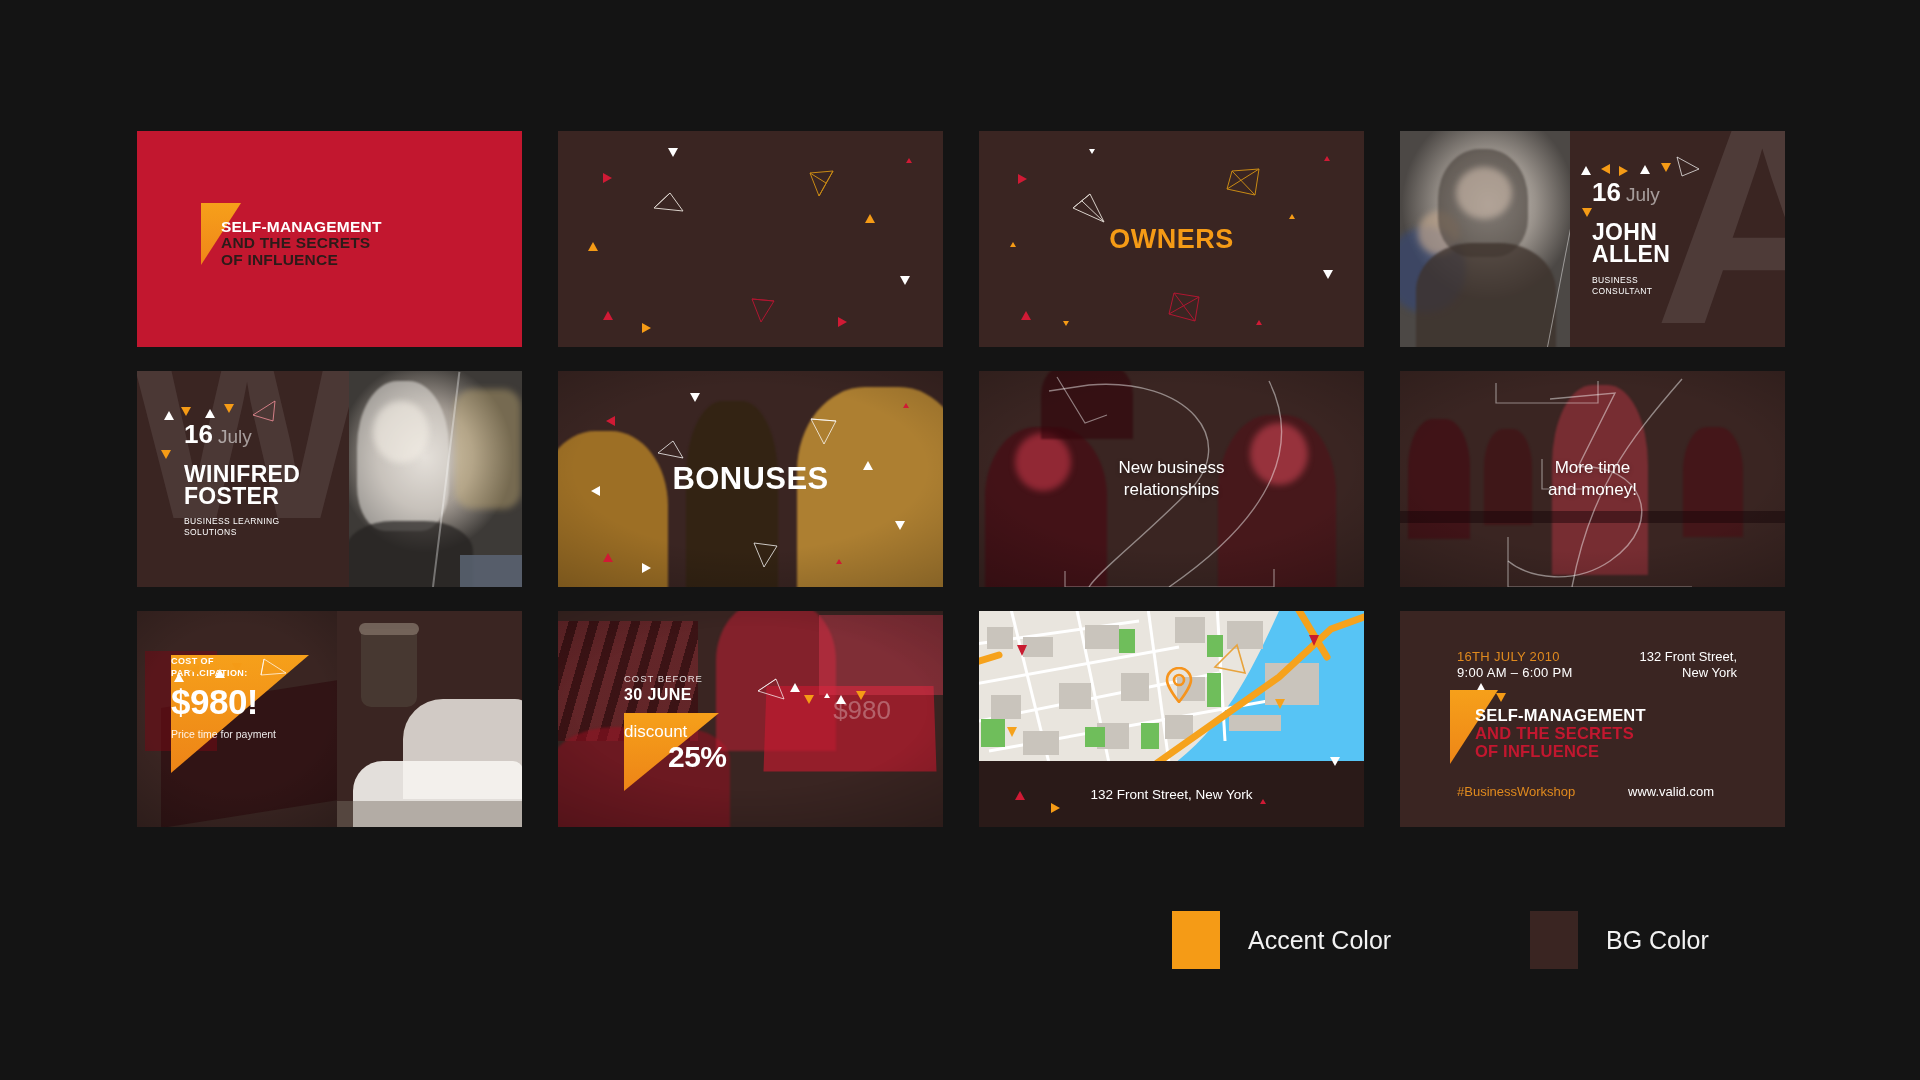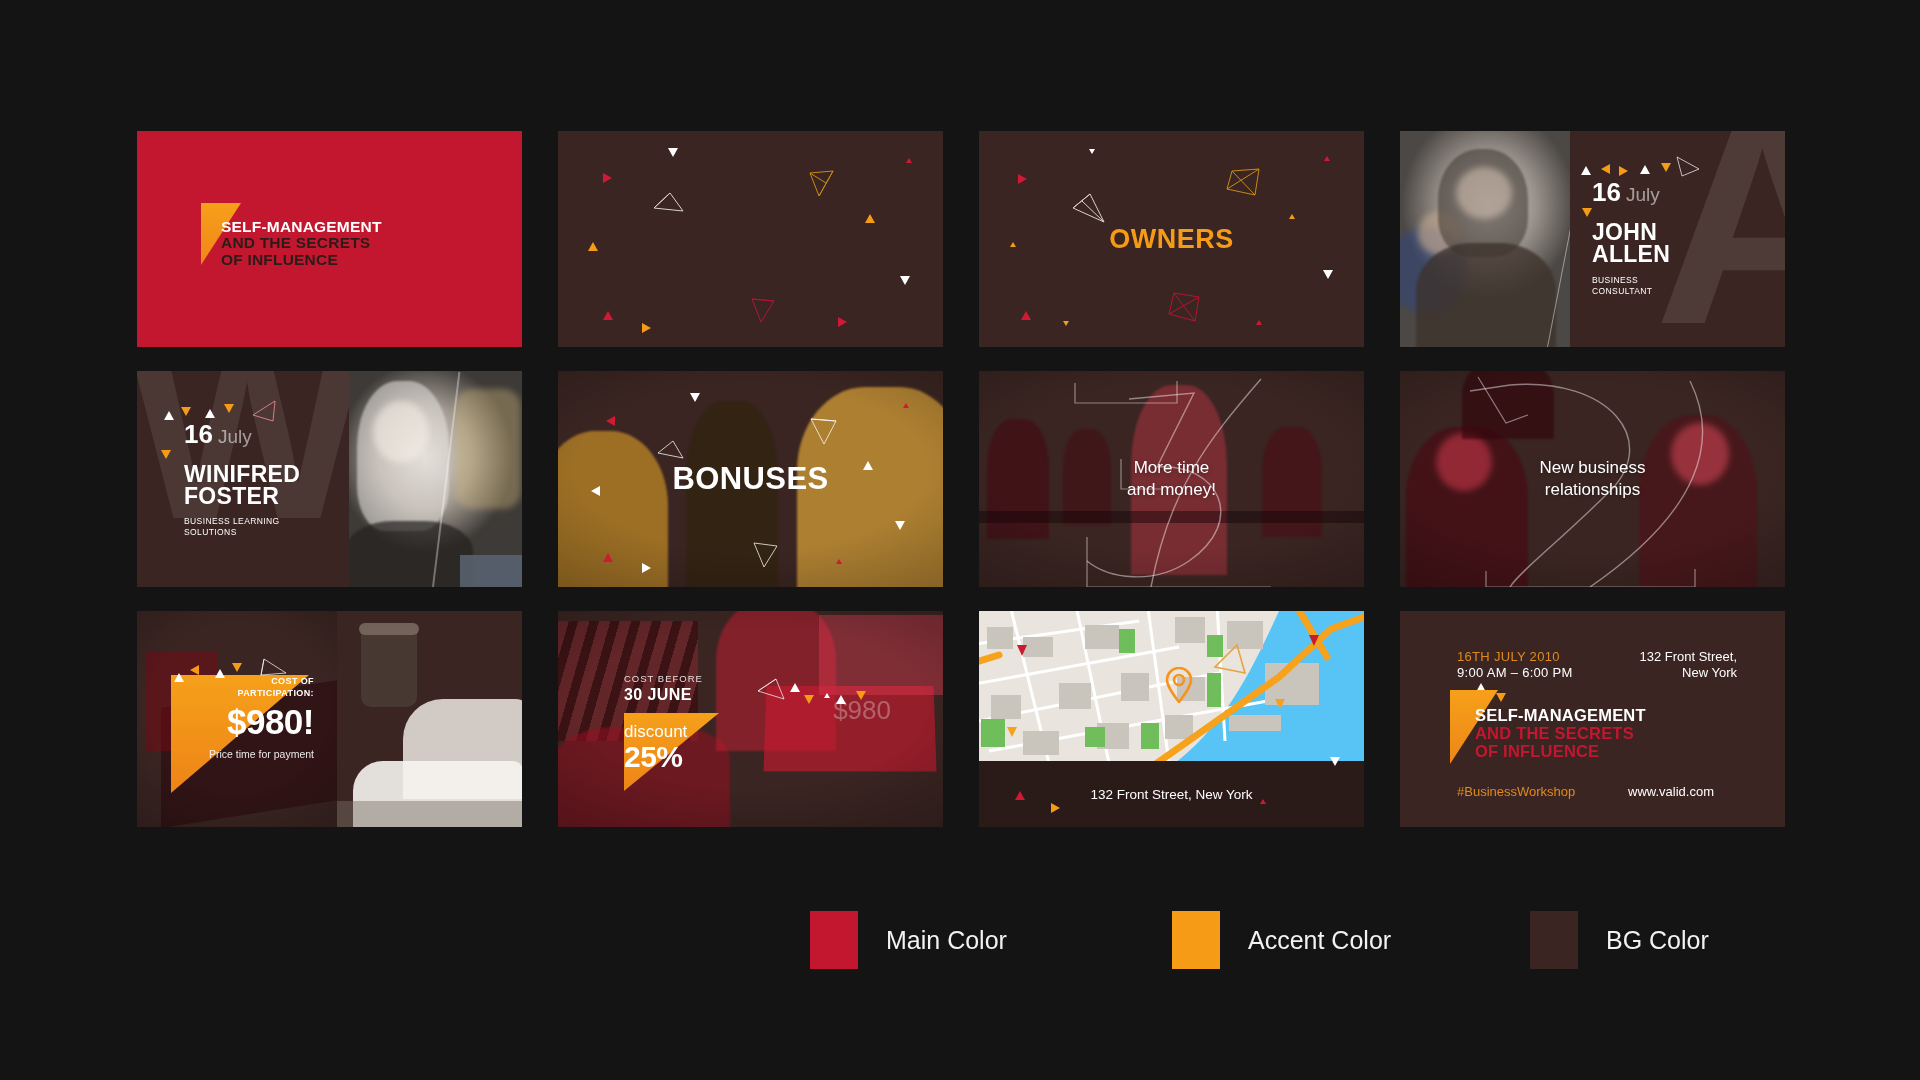--- a/index.html
+++ b/index.html
@@ -83,41 +83,41 @@
     white-space: pre-line;
   }
   .bonuses-word {
     position: absolute; left: 50%; top: 50%; transform: translate(-50%,-50%);
     color: #fff; font-size: 31px; font-weight: 700; letter-spacing: .4px;
   }
 
   
   .price-left { position: absolute; left:0; top:0; bottom:0; width: 52%; overflow:hidden;}
   .price-right { position: absolute; right:0; top:0; bottom:0; width: 48%; overflow:hidden;}
-  .price-badge { position: absolute; left: 34px; top: 64px; width: 143px; height: 120px; text-align: right; }
+  .price-badge { position: absolute; left: 34px; top: 44px; width: 143px; height: 120px; }
   .price-badge .wedge {
     position: absolute; left: 0; top: 0; width: 138px; height: 118px;
     background: linear-gradient(180deg,#F6A01A 0%,#ED8417 100%);
     clip-path: polygon(0 0, 100% 0, 0 100%);
   }
   .pb-kicker { position: relative; font-size: 9px; font-weight: 700; color:#fff; letter-spacing:.4px; line-height:1.35; }
   .pb-amount { position: relative; margin-top: 3px; font-size: 35px; font-weight: 700; color: #fff; letter-spacing: -.5px; }
   .pb-note   { position: relative; margin-top: 6px; font-size: 10.5px; color: rgba(255,255,255,.9); }
 
   
   .disc-block { position: absolute; left: 66px; top: 62px; }
   .disc-kicker { font-size: 9.5px; color: rgba(255,255,255,.85); letter-spacing: 1px; }
   .disc-date { font-size: 16px; font-weight: 700; color:#fff; letter-spacing:.4px; margin-top: 2px;}
   .disc-wedge {
     position: absolute; left: 0; top: 40px; width: 95px; height: 78px;
     background: linear-gradient(180deg,#F6A01A 0%,#ED8417 100%);
     clip-path: polygon(0 0, 100% 0, 0 100%);
   }
   .disc-word { position: relative; margin-top: 18px; font-size: 17px; color: #fff; }
-  .disc-pct  { position: relative; font-size: 30px; font-weight: 700; color:#fff; line-height: 1; letter-spacing: -.5px;}
+  .disc-pct  { position: relative; font-size: 30px; font-weight: 700; color:#fff; line-height: 1; letter-spacing: -.5px; padding-left: 44px;}
   .ghost-price {
     position: absolute; right: 52px; top: 84px;
     font-size: 26px; color: rgba(255,255,255,.30); font-weight: 400;
   }
 
   
   .map-img { position: absolute; left:0; top:0; right:0; height: 150px; overflow:hidden; background:#E8E4DE; }
   .map-footer {
     position: absolute; left:0; right:0; bottom:0; height: 66px;
     background: #2A1A18; display:flex; align-items:center; justify-content:center;
@@ -347,58 +347,58 @@
       </span>
       <span class="wire" style="left:195px;top:172px;">
         <svg width="26" height="26">
             <polygon points="1,0 24,3 11,24" fill="none" stroke="rgba(255,255,255,.75)" stroke-width="1"></polygon>
           </svg>
       </span>
       <div class="bonuses-word">BONUSES</div>
     </div>
 
     <div class="card">
+      <div class="ph ph-red"></div>
+      <div class="silhouette" style="left:6px;top:56px;width:122px;height:166px;background:rgba(74,7,16,.6);border-radius:42% 42% 0 0;"></div>
+      <div class="shape-blob" style="left:36px;top:62px;width:56px;height:58px;background:rgba(224,62,82,.5);"></div>
+      <div class="silhouette" style="right:28px;top:44px;width:118px;height:176px;background:rgba(88,9,20,.45);border-radius:44% 44% 0 0;"></div>
+      <div class="shape-blob" style="right:56px;top:52px;width:58px;height:62px;background:rgba(232,75,94,.5);"></div>
+      <div class="silhouette" style="left:62px;top:-14px;width:92px;height:82px;background:rgba(50,4,10,.6);border-radius:46% 46% 0 0;"></div>
+      <div class="vignette-dark"></div>
+      <div style="position:absolute;left:0;top:0;right:0;bottom:0;">
+        <svg width="385" height="216" style="display:block">
+          <path d="M 70 20 L 110 14 C 210 6 260 70 210 120 C 160 170 120 200 110 216" fill="none" stroke="rgba(255,255,255,.45)" stroke-width="1.4"></path>
+          <path d="M 290 10 C 320 70 300 140 190 216" fill="none" stroke="rgba(255,255,255,.45)" stroke-width="1.4"></path>
+          <polyline points="78,6 106,52 128,44" fill="none" stroke="rgba(255,255,255,.45)" stroke-width="1.2"></polyline>
+          <polyline points="86,200 86,216 295,216 295,198" fill="none" stroke="rgba(255,255,255,.45)" stroke-width="1.2"></polyline>
+        </svg>
+      </div>
+      <div class="ov-caption">New business
+relationships</div>
+    </div>
+
+    <div class="card">
       <div class="ph ph-redDeep"></div>
       <div class="silhouette" style="left:8px;top:48px;width:62px;height:120px;background:rgba(70,6,14,.55);border-radius:40% 40% 0 0;"></div>
       <div class="silhouette" style="left:84px;top:58px;width:48px;height:96px;background:rgba(70,6,14,.45);border-radius:40% 40% 0 0;"></div>
       <div class="silhouette" style="left:152px;top:14px;width:96px;height:190px;background:rgba(236,60,80,.35);border-radius:42% 42% 0 0;"></div>
       <div class="silhouette" style="right:42px;top:56px;width:60px;height:110px;background:rgba(78,7,16,.5);border-radius:40% 40% 0 0;"></div>
       <div style="position:absolute;left:0;top:140px;right:0;height:12px;background:rgba(20,2,6,.45);"></div>
       <div class="vignette-dark"></div>
       <div style="position:absolute;inset:0;">
         <svg width="385" height="216" style="display:block">
           <path d="M 150 28 L 215 22 L 178 96 C 240 92 268 150 210 190 C 175 214 130 208 108 190" fill="none" stroke="rgba(255,255,255,.45)" stroke-width="1.4"></path>
           <path d="M 282 8 C 228 70 190 120 172 216" fill="none" stroke="rgba(255,255,255,.45)" stroke-width="1.4"></path>
           <polyline points="96,12 96,32 198,32 198,10" fill="none" stroke="rgba(255,255,255,.45)" stroke-width="1.2"></polyline>
           <polyline points="142,88 142,118 182,118" fill="none" stroke="rgba(255,255,255,.45)" stroke-width="1.2"></polyline>
           <polyline points="108,166 108,216 292,216" fill="none" stroke="rgba(255,255,255,.45)" stroke-width="1.2"></polyline>
         </svg>
       </div>
       <div class="ov-caption">More time
 and money!</div>
-    </div>
-
-    <div class="card">
-      <div class="ph ph-red"></div>
-      <div class="silhouette" style="left:6px;top:56px;width:122px;height:166px;background:rgba(74,7,16,.6);border-radius:42% 42% 0 0;"></div>
-      <div class="shape-blob" style="left:36px;top:62px;width:56px;height:58px;background:rgba(224,62,82,.5);"></div>
-      <div class="silhouette" style="right:28px;top:44px;width:118px;height:176px;background:rgba(88,9,20,.45);border-radius:44% 44% 0 0;"></div>
-      <div class="shape-blob" style="right:56px;top:52px;width:58px;height:62px;background:rgba(232,75,94,.5);"></div>
-      <div class="silhouette" style="left:62px;top:-14px;width:92px;height:82px;background:rgba(50,4,10,.6);border-radius:46% 46% 0 0;"></div>
-      <div class="vignette-dark"></div>
-      <div style="position:absolute;left:0;top:0;right:0;bottom:0;">
-        <svg width="385" height="216" style="display:block">
-          <path d="M 70 20 L 110 14 C 210 6 260 70 210 120 C 160 170 120 200 110 216" fill="none" stroke="rgba(255,255,255,.45)" stroke-width="1.4"></path>
-          <path d="M 290 10 C 320 70 300 140 190 216" fill="none" stroke="rgba(255,255,255,.45)" stroke-width="1.4"></path>
-          <polyline points="78,6 106,52 128,44" fill="none" stroke="rgba(255,255,255,.45)" stroke-width="1.2"></polyline>
-          <polyline points="86,200 86,216 295,216 295,198" fill="none" stroke="rgba(255,255,255,.45)" stroke-width="1.2"></polyline>
-        </svg>
-      </div>
-      <div class="ov-caption">New business
-relationships</div>
     </div>
 
     <div class="card">
       <div class="price-left">
         <div class="ph ph-red"></div>
         <div style="position:absolute;left:24px;top:82px;width:190px;height:120px;background:rgba(40,3,8,.5);transform:skewY(-9deg);"></div>
         <div style="position:absolute;left:8px;top:40px;width:72px;height:100px;background:rgba(120,8,20,.5);"></div>
         <div class="vignette-dark"></div>
       </div>
       <div class="price-right">
@@ -546,24 +546,20 @@
         <div class="i-l2">OF INFLUENCE</div>
       </div>
       <div class="info-tag">#BusinessWorkshop</div>
       <div class="info-url">www.valid.com</div>
     </div>
 
   </div>
 
   <div class="legend">
 
-    <div class="sw-group" style="left:810px;">
-      <span class="sw" style="background: rgb(194, 23, 47);"></span>
-      <span class="sw-label">Main Color</span>
-    </div>
 
     <div class="sw-group" style="left:1530px;">
       <span class="sw" style="background: rgb(58, 37, 34);"></span>
       <span class="sw-label">BG Color</span>
     </div>
 
     <div class="sw-group" style="left:1172px;">
       <span class="sw" style="background: rgb(245, 155, 22);"></span>
       <span class="sw-label">Accent Color</span>
     </div>

